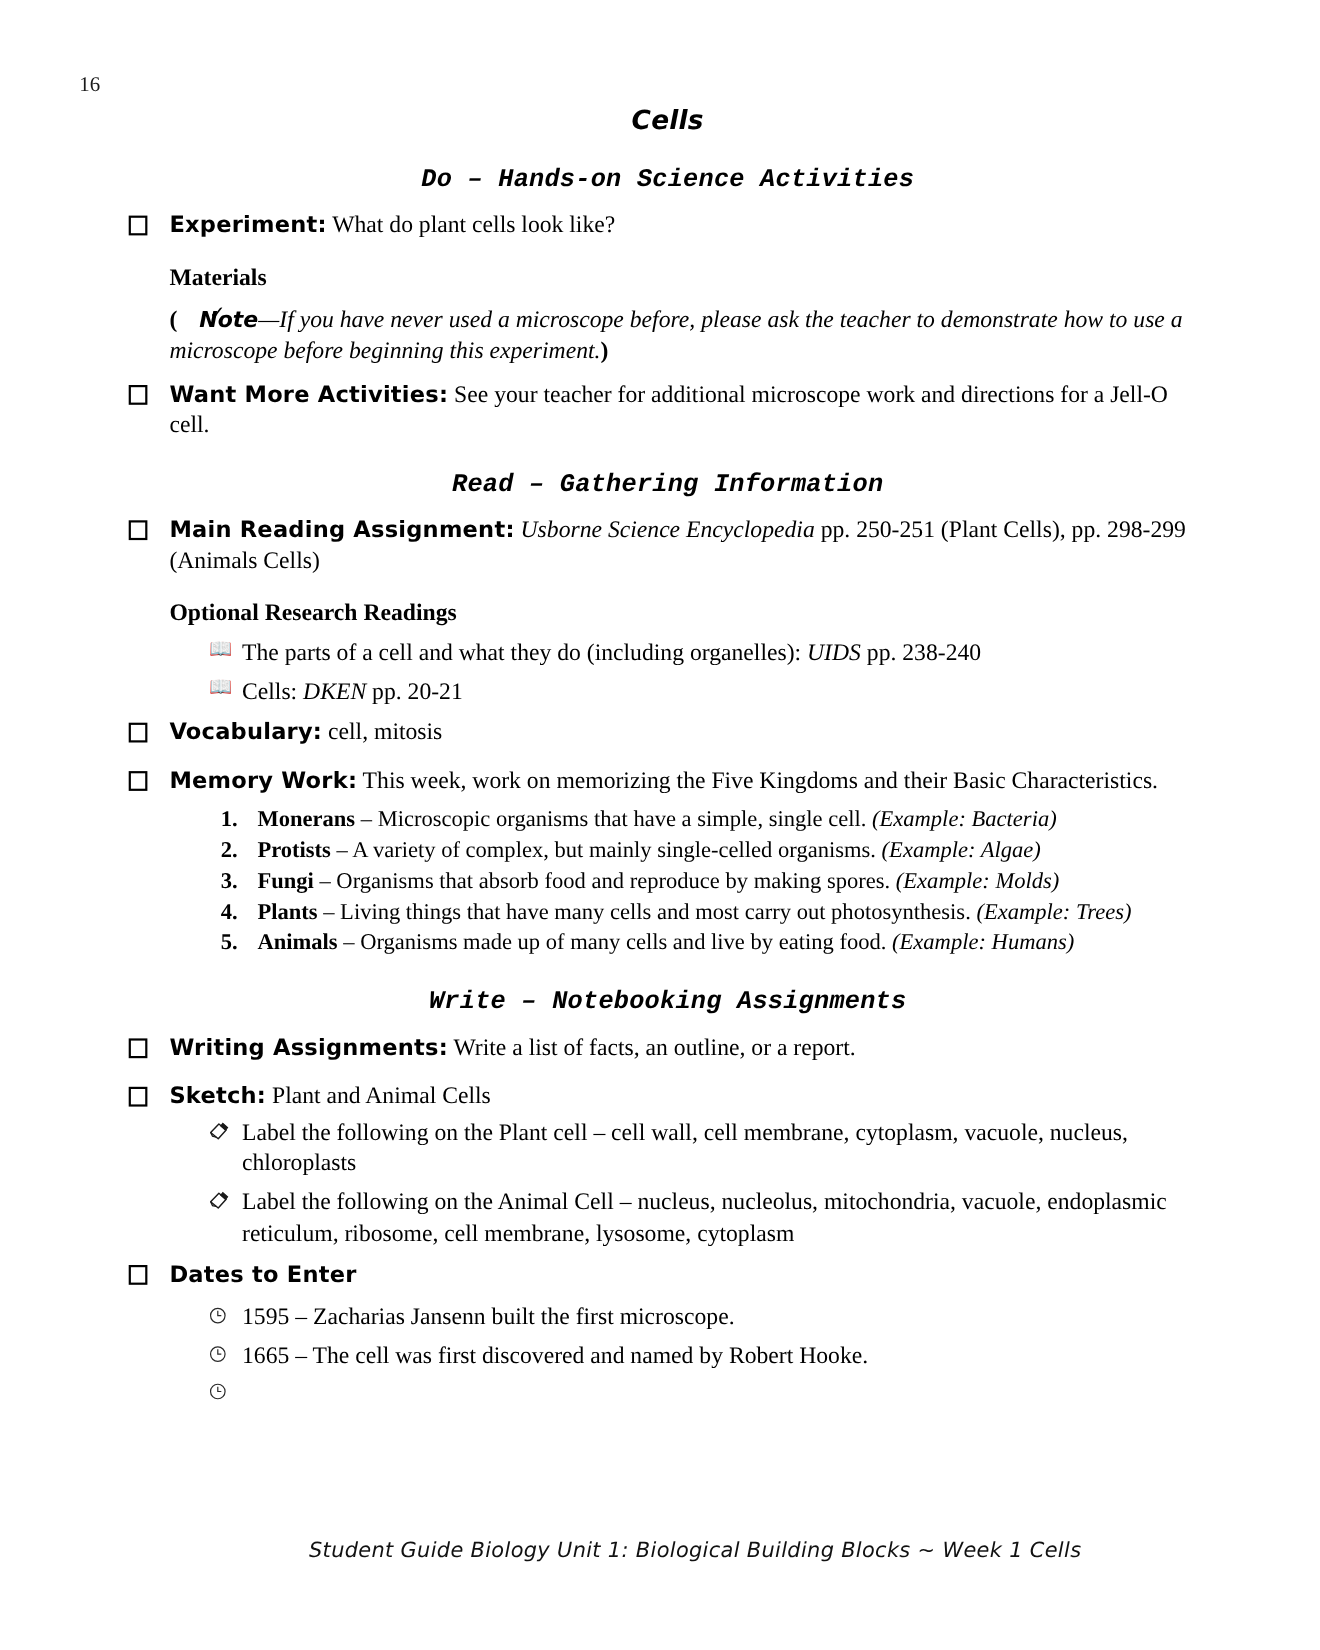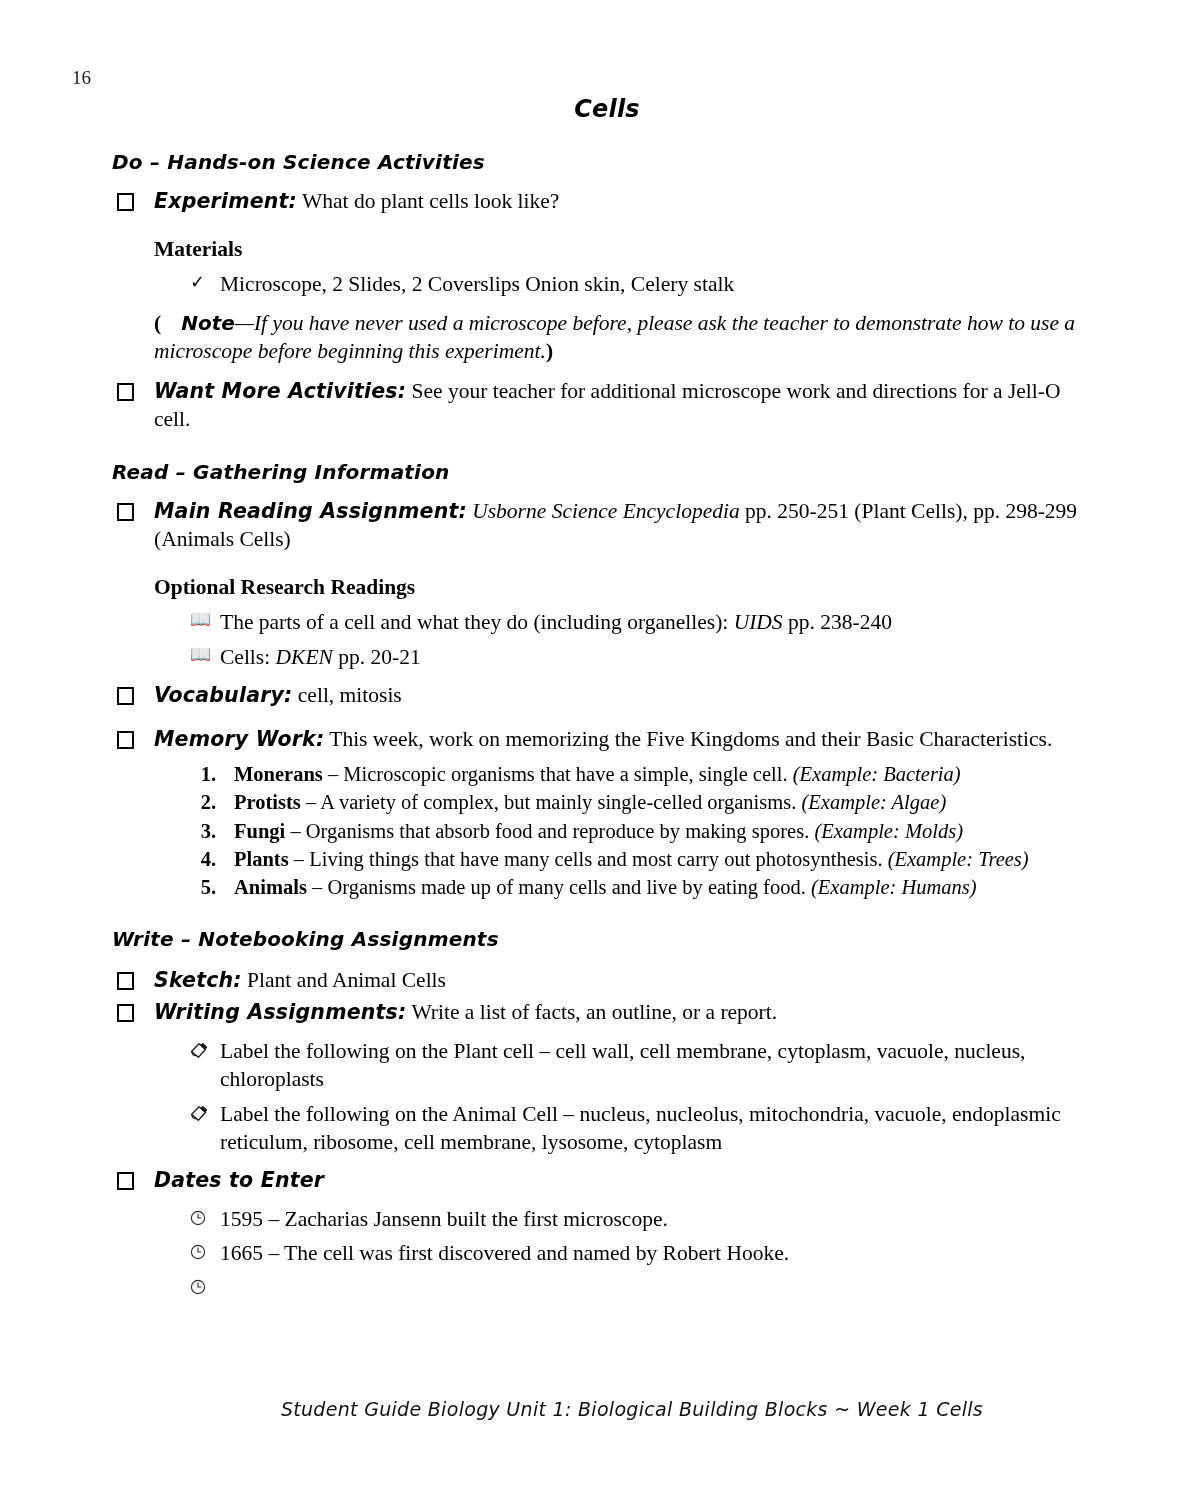--- a/index.html
+++ b/index.html
@@ -59,23 +59,25 @@
     margin: 0 0 2px 0;
   }
   .doc-subtitle {
     text-align: center;
     font-size: 24px;
     line-height: 1.15;
     margin: 0 0 26px 0;
   }
 
   .section-head {
-    font-size: 20px;
+    text-align: center;
+    font-size: 23px;
     line-height: 1.2;
     margin: 26px 0 14px 0;
+    font-family: Liberation Mono, monospace;
   }
   .section-head.first { margin-top: 6px; }
 
   
   .chk-item {
     position: relative;
     padding-left: 42px;
     margin: 0 0 10px 0;
     font-size: 21.5px;
     line-height: 1.30;
@@ -86,21 +88,20 @@
     left: 5px;
     top: 5px;
     width: 13px;
     height: 14px;
     border: 2.6px solid #000;
     box-sizing: content-box;
     display: block;
   }
   .chk-label {
     font-family: "DejaVu Sans", sans-serif;
-    font-style: italic;
     font-weight: bold;
     font-size: 20.5px;
     letter-spacing: 0.2px;
   }
   .body-txt { font-family: "Liberation Serif", "DejaVu Serif", serif; }
   .ital { font-style: italic; }
   .bold { font-weight: bold; }
 
   
   .sub-head {
@@ -219,21 +220,20 @@
     <div class="chk-item">
       <span class="chk-box"></span>
       <span class="chk-label">Experiment:</span><span class="body-txt"> What do plant cells look like?</span>
     </div>
 
     <div class="sub-head">Materials</div>
 
     <ul class="sub-list">
       <li>
         <span class="bullet-glyph glyph-check">✓</span>
-        <span>Microscope, 2 Slides, 2 Coverslips Onion skin, Celery stalk</span>
       </li>
     </ul>
 
     <div class="note-par">
       <span class="bold">(</span><span class="note-word">Note</span><span class="ital">—</span><span class="ital">If you have never used a microscope before, please ask the teacher to demonstrate how to use a microscope before beginning this experiment.</span><span class="bold">)</span>
     </div>
 
     <div class="chk-item">
       <span class="chk-box"></span>
       <span class="chk-label">Want More Activities:</span><span class="body-txt"> See your teacher for additional microscope work and directions for a Jell-O cell.</span>
@@ -287,28 +287,28 @@
         <span class="bold">Plants</span><span> – </span><span>Living things that have many cells and most carry out photosynthesis. </span><span class="ital">(Example: Trees)</span>
       </li>
       <li>
         <span class="num">5.</span>
         <span class="bold">Animals</span><span> – </span><span>Organisms made up of many cells and live by eating food. </span><span class="ital">(Example: Humans)</span>
       </li>
     </ol>
 
     <div class="section-head script">Write – Notebooking Assignments</div>
 
+    <div class="chk-item">
+      <span class="chk-box"></span>
+      <span class="chk-label">Writing Assignments:</span><span class="body-txt"> Write a list of facts, an outline, or a report.</span>
+    </div>
+
     <div class="chk-item sp-top-gap tight">
       <span class="chk-box"></span>
       <span class="chk-label">Sketch:</span><span class="body-txt"> Plant and Animal Cells</span>
-    </div>
-
-    <div class="chk-item">
-      <span class="chk-box"></span>
-      <span class="chk-label">Writing Assignments:</span><span class="body-txt"> Write a list of facts, an outline, or a report.</span>
     </div>
 
     <ul class="sub-list">
       <li>
         <span class="bullet-glyph glyph-pencil">
           <svg width="19" height="17" viewBox="0 0 19 17" xmlns="http://www.w3.org/2000/svg">
             <path d="M1.5 9.5 L9 1.8 L15.6 7.2 L8.4 15.2 Z" fill="#ffffff" stroke="#1a1a1a" stroke-width="1.3" stroke-linejoin="round"></path>
             <path d="M12.6 1.2 L16.9 5.0 L15.0 7.4 L10.7 3.5 Z" fill="#1a1a1a" stroke="#1a1a1a" stroke-width="1"></path>
             <path d="M1.5 9.5 L3.2 13.0 L6.5 13.8" fill="none" stroke="#1a1a1a" stroke-width="1.2"></path>
           </svg>

